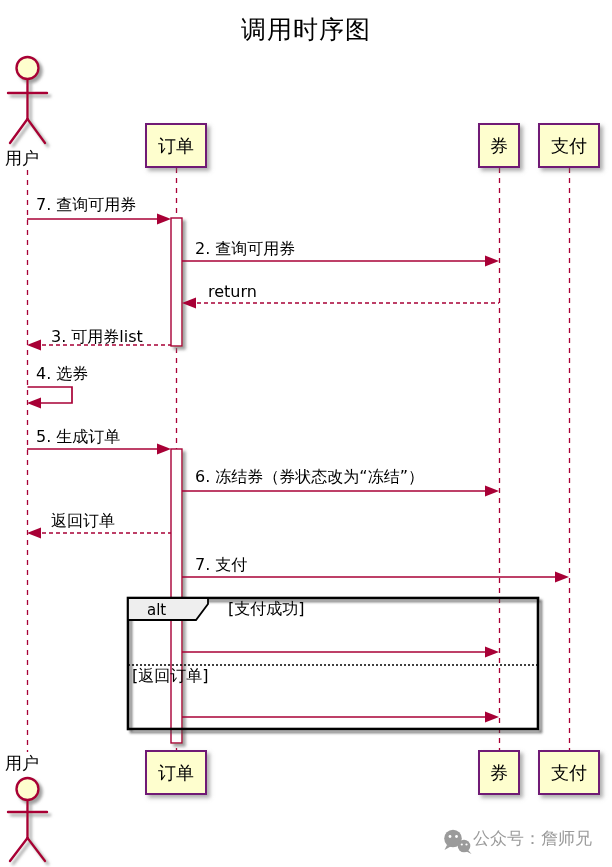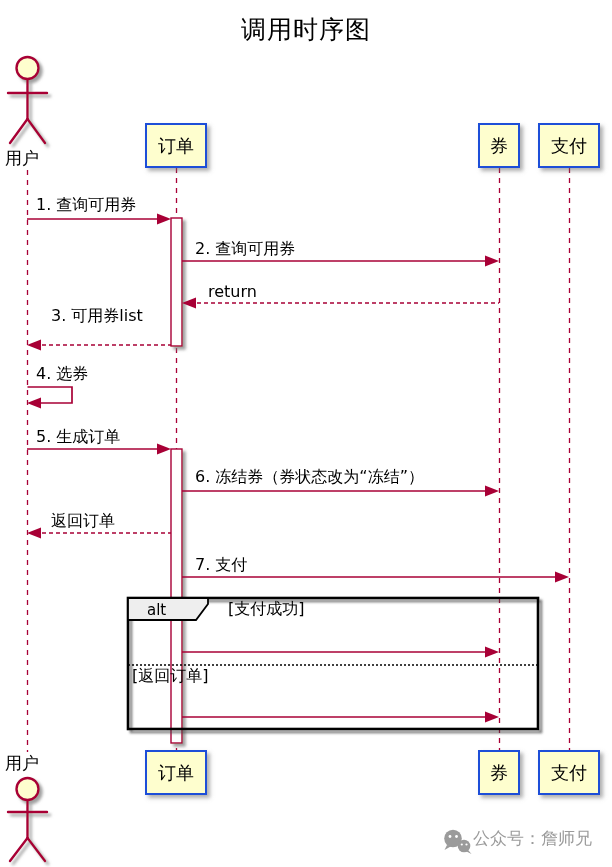--- a/index.html
+++ b/index.html
@@ -1,21 +1,21 @@
 <!DOCTYPE html>
 <html><head>
 <meta charset="utf-8">
 <style>
   html,body{margin:0;padding:0;background:#fff;}
   .canvas{position:relative;width:612px;height:867px;background:#ffffff;overflow:hidden;
           font-family:"DejaVu Sans","Liberation Sans",sans-serif;color:#000;}
   .title{position:absolute;top:13px;left:0;width:612px;text-align:center;
          font-size:25px;letter-spacing:1px;}
   .layer{position:absolute;top:0;left:0;}
-  .pbox{position:absolute;height:41px;background:#FEFECE;border:2px solid #1d4ed8;
+  .pbox{position:absolute;height:41px;background:#FEFECE;border:2px solid #701a75;
         box-shadow:3px 3px 4px rgba(110,110,110,.55);
         display:flex;align-items:center;justify-content:center;font-size:18px;}
   .msg{position:absolute;font-size:16px;white-space:nowrap;}
   .guard{position:absolute;font-size:16px;font-weight:normal;white-space:nowrap;}
   .alt-op{position:absolute;font-size:15px;font-weight:normal;}
   .actor-label{position:absolute;font-size:17px;white-space:nowrap;}
   .wm1{position:absolute;left:473px;top:827px;font-size:17px;color:#9b9b9b;white-space:nowrap;}
   .wm2{position:absolute;left:462px;top:876px;font-size:15px;color:#a8a8a8;white-space:nowrap;}
   .life{stroke:#A80036;stroke-width:1.3;stroke-dasharray:5 5;fill:none;}
   .act{fill:#ffffff;stroke:#A80036;stroke-width:1.4;}
@@ -144,24 +144,24 @@
   <div class="pbox" style="left:478px;top:750px;width:38px">
     <span>券</span>
   </div>
   <div class="pbox" style="left:538px;top:750px;width:58px">
     <span>支付</span>
   </div>
 
   <div class="actor-label" style="left:5px;top:147px">用户</div>
   <div class="actor-label" style="left:5px;top:752px">用户</div>
 
-  <div class="msg" style="left:36px;top:195px">1. 查询可用券</div>
+  <div class="msg" style="left:36px;top:195px">7. 查询可用券</div>
   <div class="msg" style="left:195px;top:239px">2. 查询可用券</div>
   <div class="msg" style="left:208px;top:282px">return</div>
-  <div class="msg" style="left:51px;top:306px">3. 可用券list</div>
+  <div class="msg" style="left:51px;top:327px">3. 可用券list</div>
   <div class="msg" style="left:36px;top:364px">4. 选券</div>
   <div class="msg" style="left:36px;top:427px">5. 生成订单</div>
   <div class="msg" style="left:195px;top:467px">6. 冻结券（券状态改为“冻结”）</div>
   <div class="msg" style="left:51px;top:511px">返回订单</div>
   <div class="msg" style="left:195px;top:555px">7. 支付</div>
 
   <div class="alt-op" style="left:147px;top:601px">alt</div>
   <div class="guard" style="left:228px;top:599px">[支付成功]</div>
   <div class="guard" style="left:132px;top:666px">[返回订单]</div>
 

